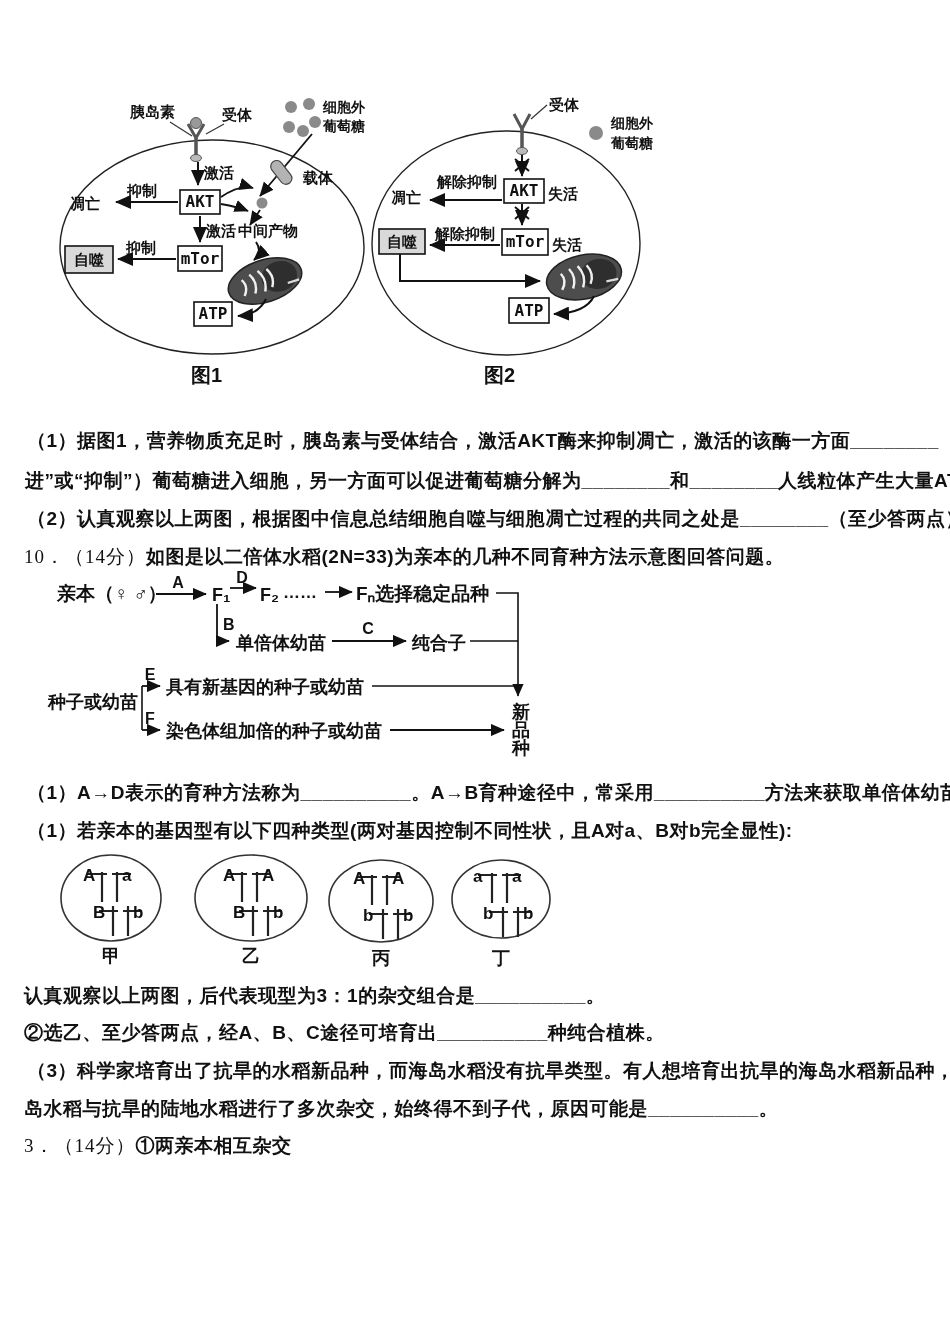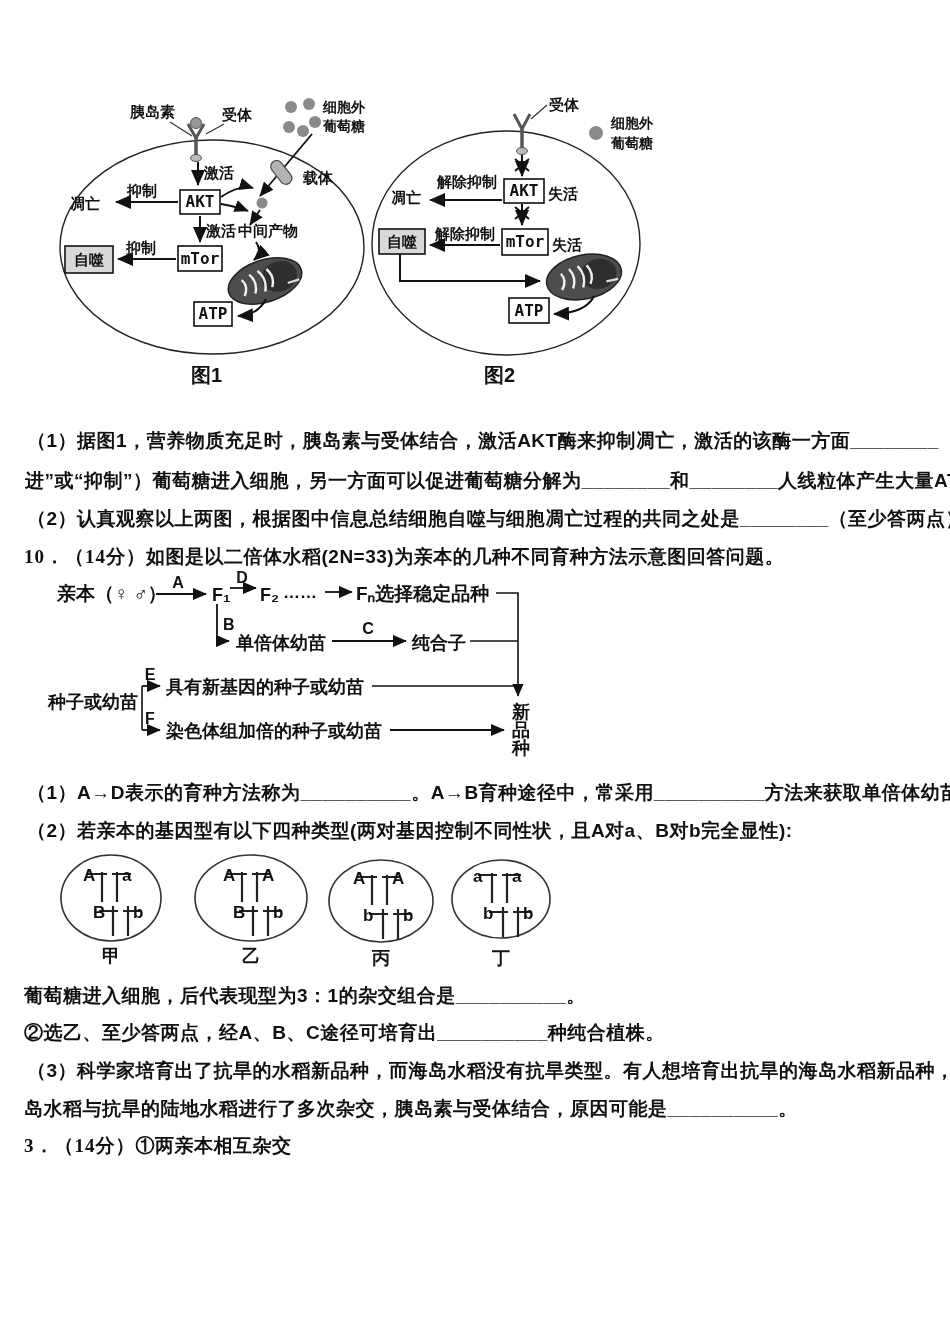--- a/index.html
+++ b/index.html
@@ -1,19 +1,19 @@
 <!DOCTYPE html>
 <html><head>
 <meta charset="utf-8">
 <style>
   html,body{margin:0;padding:0;background:#ffffff;}
   body{width:950px;height:1344px;position:relative;overflow:hidden;
        font-family:"Liberation Sans",sans-serif;color:#111;}
   .line{position:absolute;font-size:19px;font-weight:bold;white-space:nowrap;letter-spacing:.5px;}
-  .qnum{font-weight:bold;font-family:"Liberation Serif",serif;letter-spacing:1px;text-align:center;}
+  .qnum{font-weight:normal;font-family:"Liberation Serif",serif;letter-spacing:1px;text-align:center;}
   svg{position:absolute;overflow:visible;}
   svg text{font-family:"Liberation Sans",sans-serif;font-weight:bold;fill:#111;}
   .box-label{font-family:"DejaVu Sans Mono",monospace;font-size:16px;}
   .cn15{font-size:15px;}
   .cn14{font-size:14px;}
   .cap{font-size:20px;}
 </style>
 </head>
 <body>
 
@@ -195,21 +195,21 @@
   <line x1="142" y1="730" x2="160" y2="730" stroke="#111" stroke-width="1.8" marker-end="url(#ah3)"></line>
   <text x="150" y="724" text-anchor="middle" font-size="16" font-family="Liberation Serif,serif">F</text>
   <text x="166" y="737" font-size="18">染色体组加倍的种子或幼苗</text>
   <line x1="390" y1="730" x2="504" y2="730" stroke="#111" stroke-width="1.8" marker-end="url(#ah3)"></line>
   <text x="512" y="718" font-size="18">新</text>
   <text x="512" y="736" font-size="18">品</text>
   <text x="512" y="754" font-size="18">种</text>
 </svg>
 
 <div class="line" style="left:27px;top:780px">（1）A→D表示的育种方法称为__________。A→B育种途径中，常采用__________方法来获取单倍体幼苗。</div>
-<div class="line" style="left:27px;top:818px">（2）若亲本的基因型有以下四种类型(两对基因控制不同性状，且A对a、B对b完全显性):</div>
+<div class="line" style="left:27px;top:818px">（1）若亲本的基因型有以下四种类型(两对基因控制不同性状，且A对a、B对b完全显性):</div>
 
 <svg style="left:55px;top:853px" width="530" height="118" viewBox="55 853 530 118">
   <g stroke="#333" fill="none" stroke-width="1.6">
     <ellipse cx="111" cy="898" rx="50" ry="43"></ellipse>
     <ellipse cx="251" cy="898" rx="56" ry="43"></ellipse>
     <ellipse cx="381" cy="901" rx="52" ry="41"></ellipse>
     <ellipse cx="501" cy="899" rx="49" ry="39"></ellipse>
   </g>
   <g stroke="#222" stroke-width="2.2">
 
@@ -244,20 +244,20 @@
     <text x="523" y="919">b</text>
   </g>
   <g font-size="18">
     <text x="111" y="962" text-anchor="middle">甲</text>
     <text x="251" y="962" text-anchor="middle">乙</text>
     <text x="381" y="964" text-anchor="middle">丙</text>
     <text x="501" y="964" text-anchor="middle">丁</text>
   </g>
 </svg>
 
-<div class="line" style="left:24px;top:983px">葡萄糖进入细胞，后代表现型为3：1的杂交组合是__________。</div>
+<div class="line" style="left:24px;top:983px">认真观察以上两图，后代表现型为3：1的杂交组合是__________。</div>
 <div class="line" style="left:24px;top:1020px">②选乙、至少答两点，经A、B、C途径可培育出__________种纯合植株。</div>
 <div class="line" style="left:27px;top:1058px">（3）科学家培育出了抗旱的水稻新品种，而海岛水稻没有抗旱类型。有人想培育出抗旱的海岛水稻新品种，但是用海</div>
-<div class="line" style="left:24px;top:1096px">岛水稻与抗旱的陆地水稻进行了多次杂交，胰岛素与受体结合，原因可能是__________。</div>
+<div class="line" style="left:24px;top:1096px">岛水稻与抗旱的陆地水稻进行了多次杂交，始终得不到子代，原因可能是__________。</div>
 
 <div class="line" style="left:24px;top:1133px">
   <span class="qnum">3．</span><span class="qnum">（14分）</span><span>①两亲本相互杂交</span>
 </div>
 
 </body></html>

